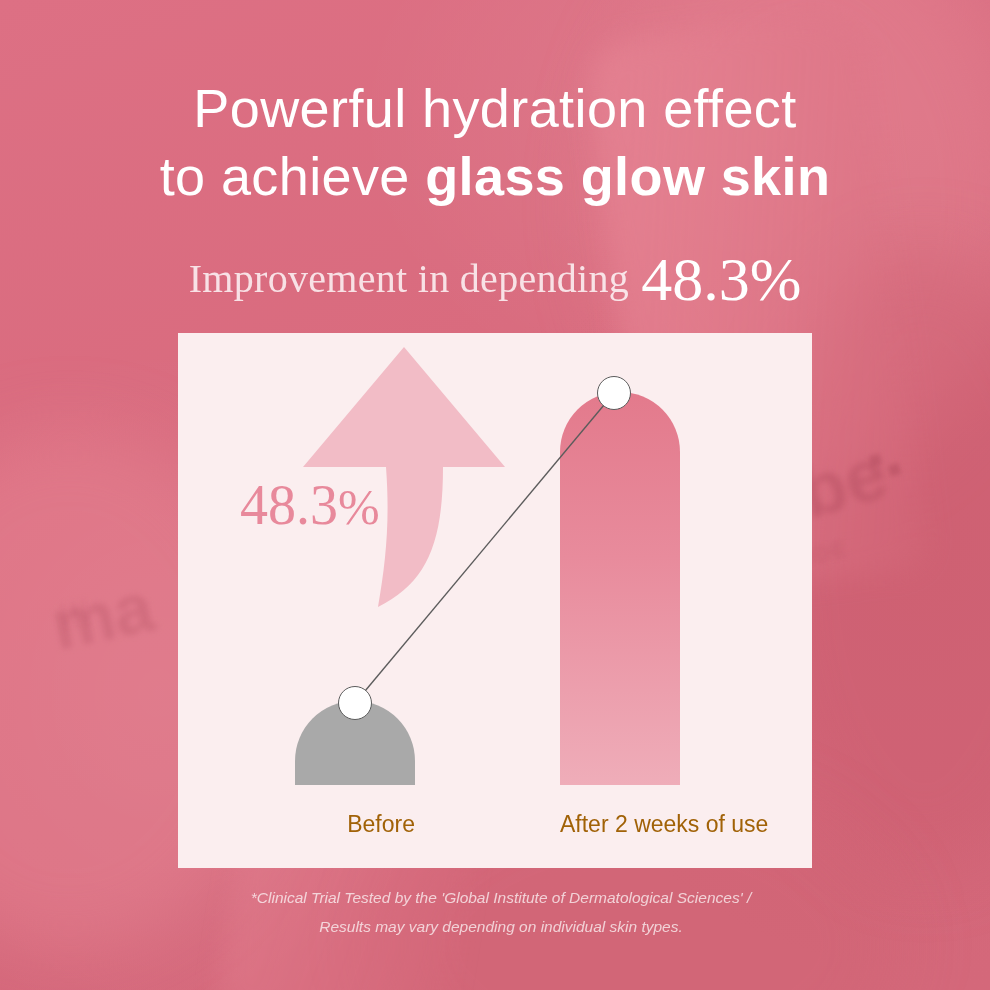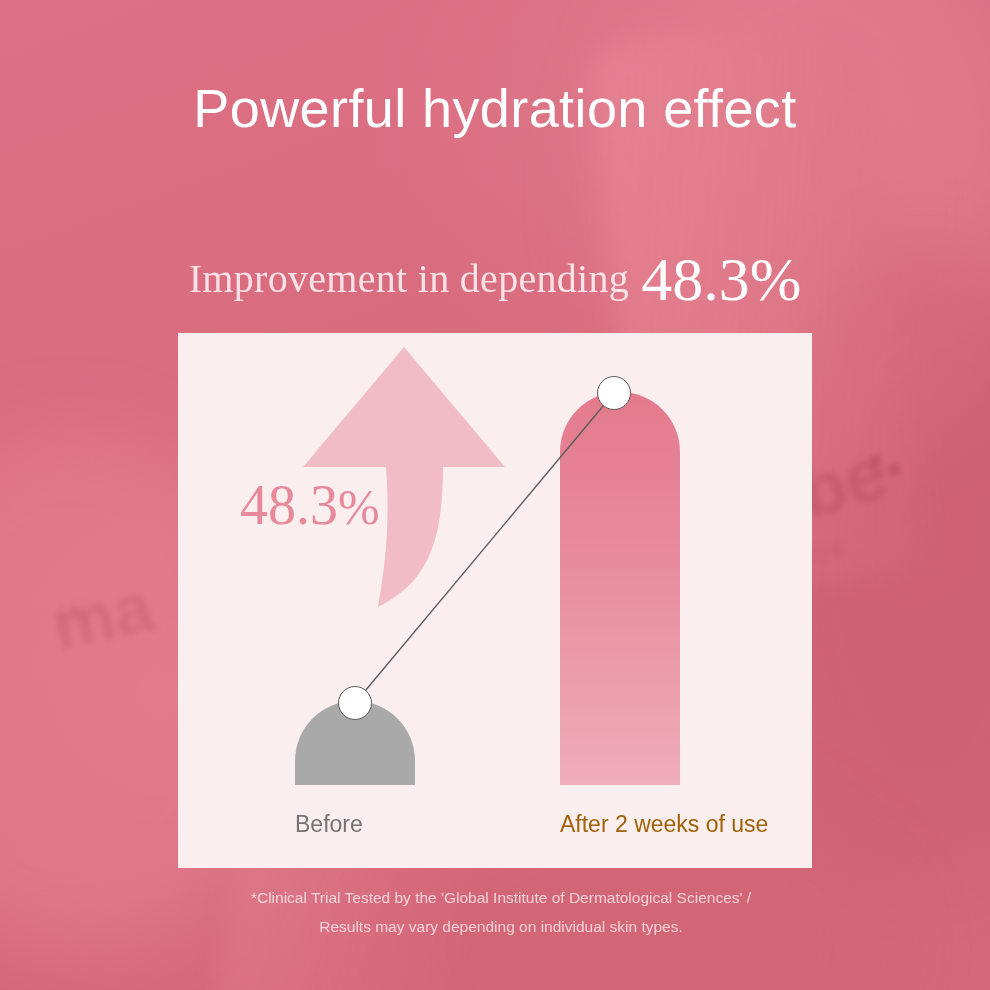--- a/index.html
+++ b/index.html
@@ -109,31 +109,32 @@
   #connector { position:absolute; left:0; top:0; width:634px; height:535px; }
   .marker {
     position:absolute; width:34px; height:34px; border-radius:50%;
     background:#ffffff; border:1.6px solid #5c5c5c;
   }
   #marker-before { left:160px; top:353px; }
   #marker-after  { left:419px; top:43px; }
 
   
   .axis-label { position:absolute; bottom:30px; font-size:23px; white-space:nowrap; }
-  #label-before { left:117px; width:120px; text-align:left; color:#737373; }
+  #label-before { left:117px; width:120px; text-align:right; color:#a16207; }
   #label-after  { left:382px; width:120px; text-align:center; color:#a16207;
                   transform:translateX(0); }
   #label-after span { display:inline-block; white-space:nowrap; }
 
   
   #footnote {
     position:absolute; left:12px; right:0; top:884px;
     text-align:center;
     font-size:15.5px; line-height:1.85;
     color:rgba(255,255,255,0.70);
+    font-style:italic;
   }
 </style>
 </head>
 <body>
 
 <div id="backdrop">
   <div class="blob b1"></div>
   <div class="blob b2"></div>
   <div class="blob b3"></div>
   <div class="blob b4"></div>
@@ -142,20 +143,21 @@
 
   <div class="ghost-text gt-be">be</div>
   <div class="gt-sq" style="position:absolute"></div>
   <div class="ghost-text gt-ide">IDE</div>
   <div class="ghost-text gt-ma">ma</div>
   <div class="ghost-text gt-bar">|||</div>
 </div>
 
 <div id="headline">
   <div class="l1">Powerful hydration effect</div>
+  <div class="l2"><span>to achieve </span><span class="bold">glass glow skin</span></div>
 </div>
 
 <div id="subline">
   <span class="label">Improvement in depending</span><span class="value">48.3%</span>
 </div>
 
 <div id="card">
 
   <svg id="arrow" width="340" height="280" viewBox="0 0 340 280">
     <path d="M214 2 L315 122 L253 122

